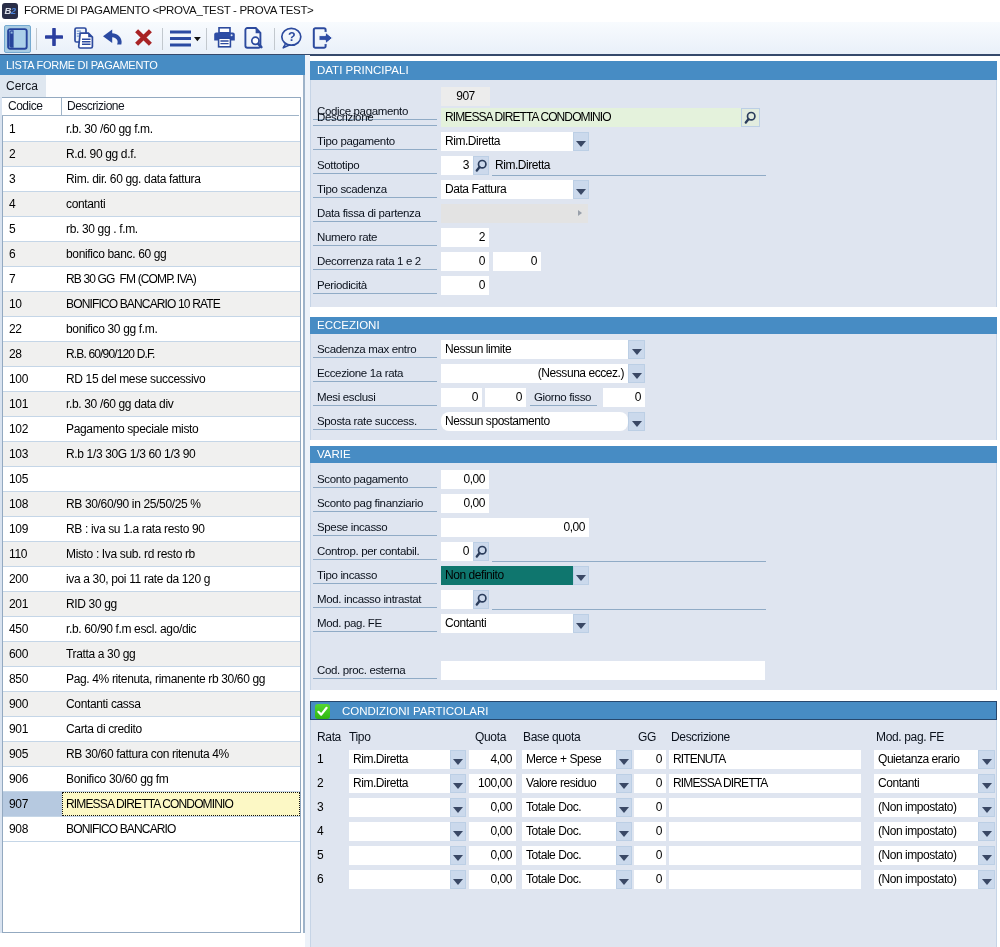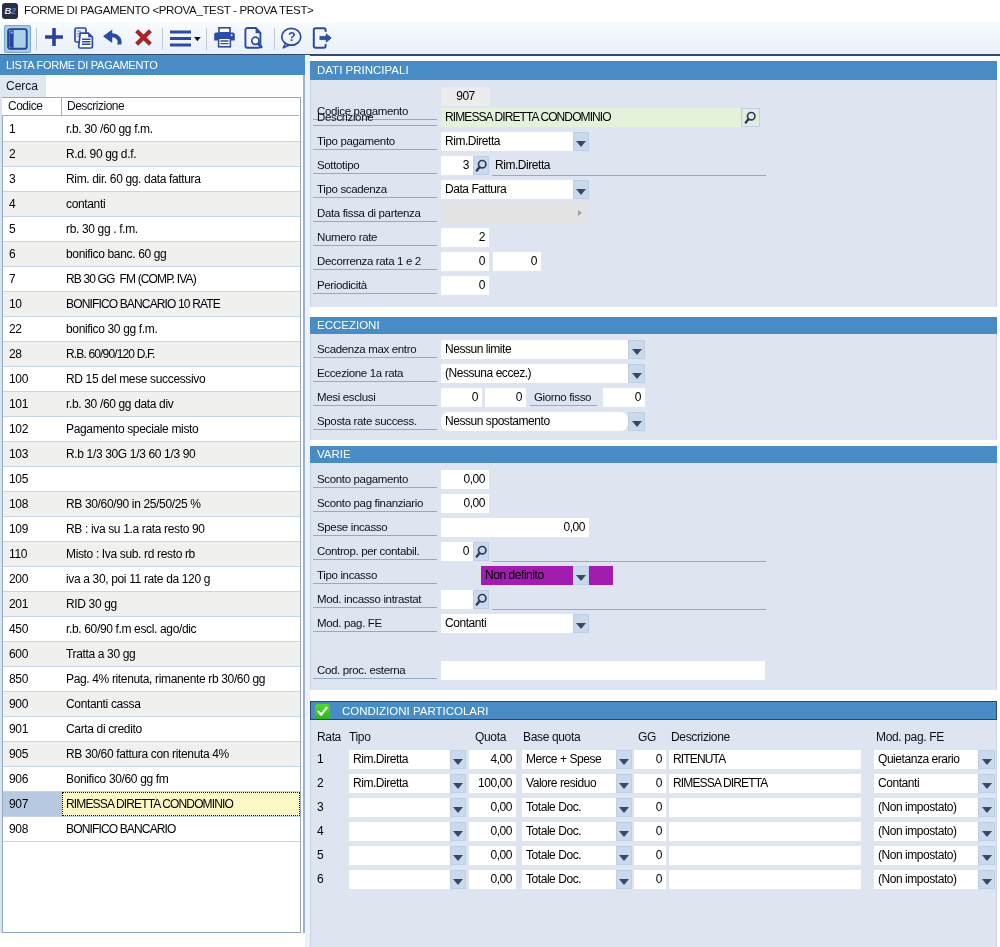--- a/index.html
+++ b/index.html
@@ -278,21 +278,21 @@
 <div class="fi" style="left:441px;top:228px;width:48px;text-align:right;background:#fff;">2</div>
 <div class="lb" style="left:313px;top:252px;width:124px;">Decorrenza rata 1 e 2</div>
 <div class="fi" style="left:441px;top:252px;width:48px;text-align:right;background:#fff;">0</div>
 <div class="fi" style="left:493px;top:252px;width:48px;text-align:right;background:#fff;">0</div>
 <div class="lb" style="left:313px;top:276px;width:124px;">Periodicità</div>
 <div class="fi" style="left:441px;top:276px;width:48px;text-align:right;background:#fff;">0</div>
 <div class="lb" style="left:313px;top:340px;width:124px;">Scadenza max entro</div>
 <div class="fi" style="left:441px;top:340px;width:187px;text-align:left;background:#fff;">Nessun limite</div>
 <div class="dd" style="left:628px;top:340px;width:17px"><span class="tri"></span></div>
 <div class="lb" style="left:313px;top:364px;width:124px;">Eccezione 1a rata</div>
-<div class="fi" style="left:441px;top:364px;width:187px;text-align:left;background:#fff;">(Nessuna eccez.)</div>
+<div class="fi" style="left:441px;top:364px;width:187px;text-align:right;background:#fff;">(Nessuna eccez.)</div>
 <div class="dd" style="left:628px;top:364px;width:17px"><span class="tri"></span></div>
 <div class="lb" style="left:313px;top:388px;width:124px;">Mesi esclusi</div>
 <div class="fi" style="left:441px;top:388px;width:41px;text-align:right;background:#fff;">0</div>
 <div class="fi" style="left:485px;top:388px;width:41px;text-align:right;background:#fff;">0</div>
 <div class="lb" style="left:530px;top:388px;width:67px;">Giorno fisso</div>
 <div class="fi" style="left:603px;top:388px;width:42px;text-align:right;background:#fff;">0</div>
 <div class="lb" style="left:313px;top:412px;width:124px;">Sposta rate success.</div>
 <div class="fi" style="left:441px;top:412px;width:187px;text-align:left;background:#fff;border-radius:8px;">Nessun spostamento</div>
 <div class="dd" style="left:628px;top:412px;width:17px"><span class="tri"></span></div>
 <div class="lb" style="left:313px;top:470px;width:124px;">Sconto pagamento</div>
@@ -302,21 +302,21 @@
 <div class="lb" style="left:313px;top:518px;width:124px;">Spese incasso</div>
 <div class="fi" style="left:441px;top:518px;width:148px;text-align:right;background:#fff;">0,00</div>
 <div class="lb" style="left:313px;top:542px;width:124px;">Controp. per contabil.</div>
 <div class="fi" style="left:441px;top:542px;width:32px;text-align:right;background:#fff;">0</div>
 <div class="mg" style="left:473px;top:542px;width:16px;background:#ccd9ec"><svg width="13" height="15" viewBox="0 0 13 15">
       <circle cx="7.2" cy="5.2" r="3.7" fill="none" stroke="#2b3d5c" stroke-width="1.7"></circle>
       <path d="M4.6 8.1 L1.8 11.6" stroke="#2b3d5c" stroke-width="2.4" stroke-linecap="round"></path>
     </svg></div>
 <div class="ul" style="left:492px;top:561px;width:274px"></div>
 <div class="lb" style="left:313px;top:566px;width:124px;">Tipo incasso</div>
-<div class="fi" style="left:441px;top:566px;width:132px;text-align:left;background:#a21caf;margin-left:40px;">Non definito</div>
+<div class="fi" style="left:441px;top:566px;width:132px;text-align:left;background:#0f766e;">Non definito</div>
 <div class="dd" style="left:573px;top:566px;width:16px"><span class="tri"></span></div>
 <div class="lb" style="left:313px;top:590px;width:124px;">Mod. incasso intrastat</div>
 <div class="fi" style="left:441px;top:590px;width:32px;text-align:right;background:#fff;"></div>
 <div class="mg" style="left:473px;top:590px;width:16px;background:#ccd9ec"><svg width="13" height="15" viewBox="0 0 13 15">
       <circle cx="7.2" cy="5.2" r="3.7" fill="none" stroke="#2b3d5c" stroke-width="1.7"></circle>
       <path d="M4.6 8.1 L1.8 11.6" stroke="#2b3d5c" stroke-width="2.4" stroke-linecap="round"></path>
     </svg></div>
 <div class="ul" style="left:492px;top:609px;width:274px"></div>
 <div class="lb" style="left:313px;top:614px;width:124px;">Mod. pag. FE</div>
 <div class="fi" style="left:441px;top:614px;width:132px;text-align:left;background:#fff;">Contanti</div>

